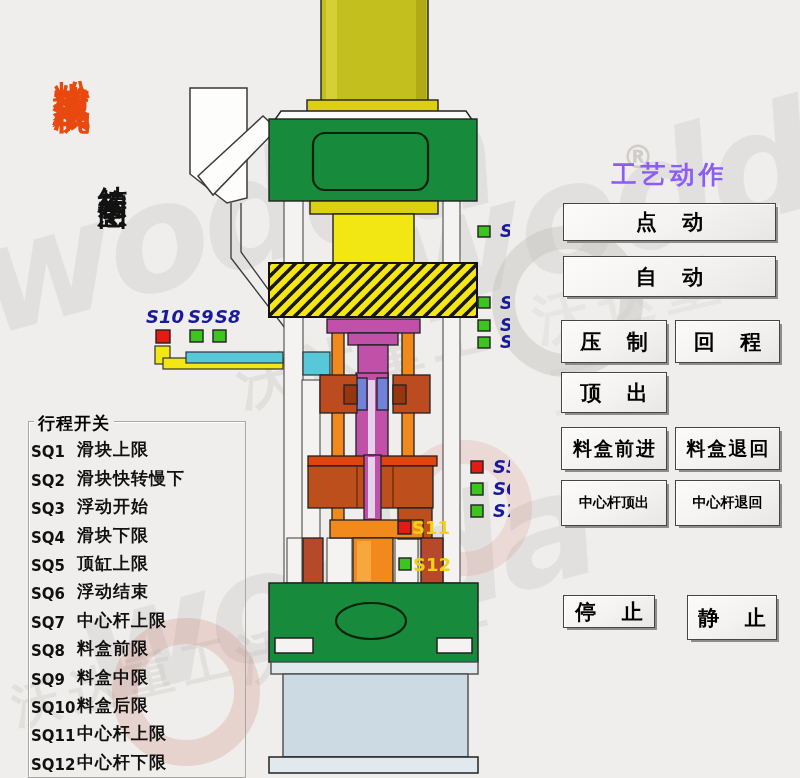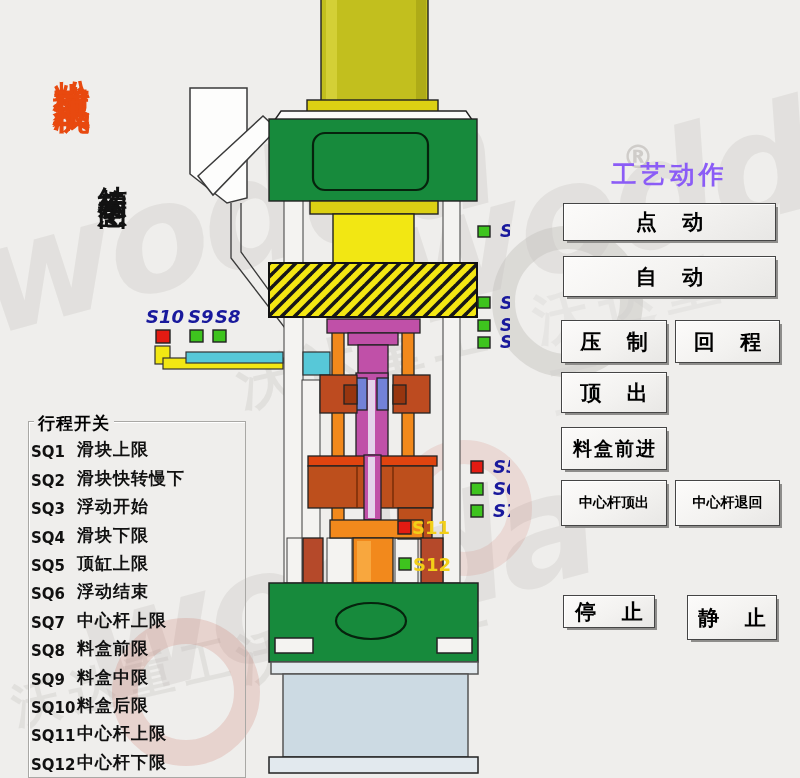--- a/index.html
+++ b/index.html
@@ -248,18 +248,19 @@
       </div>
   </div>
 
   <div class="actions-title">工艺动作</div>
   <div class="btn c2" id="btn-jog">点 动</div>
   <div class="btn c2" id="btn-auto">自 动</div>
   <div class="btn c2" id="btn-press">压 制</div>
   <div class="btn c2" id="btn-return">回 程</div>
   <div class="btn c2" id="btn-eject">顶 出</div>
   <div class="btn c4" id="btn-boxfwd">料盒前进</div>
+  <div class="btn c4" id="btn-boxback">料盒退回</div>
   <div class="btn c5" id="btn-rodup">中心杆顶出</div>
   <div class="btn c5" id="btn-roddown">中心杆退回</div>
   <div class="btn c2" id="btn-stop">停 止</div>
   <div class="btn c2" id="btn-still">静 止</div>
 
 </div>
 
 </body></html>

